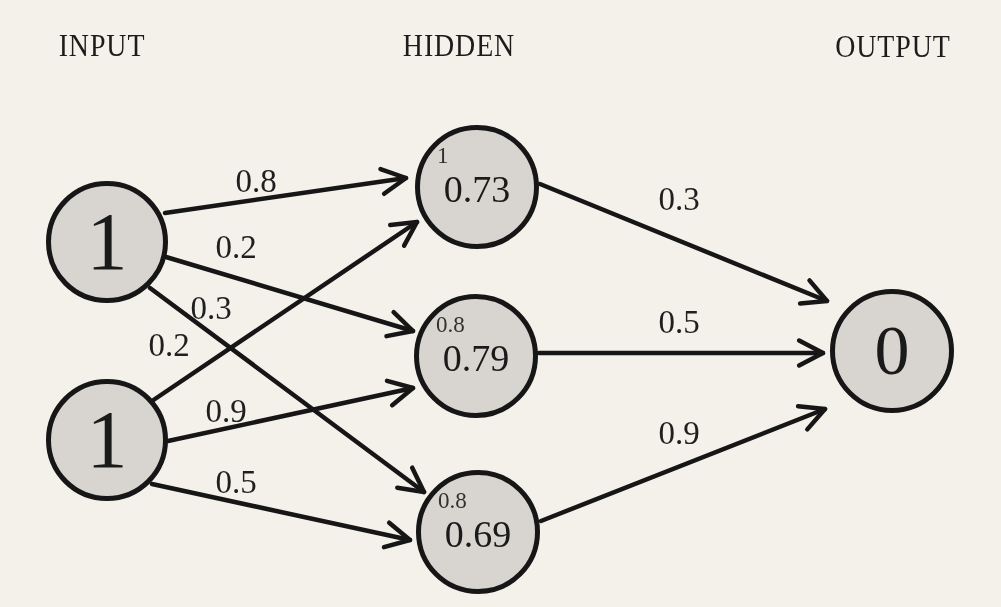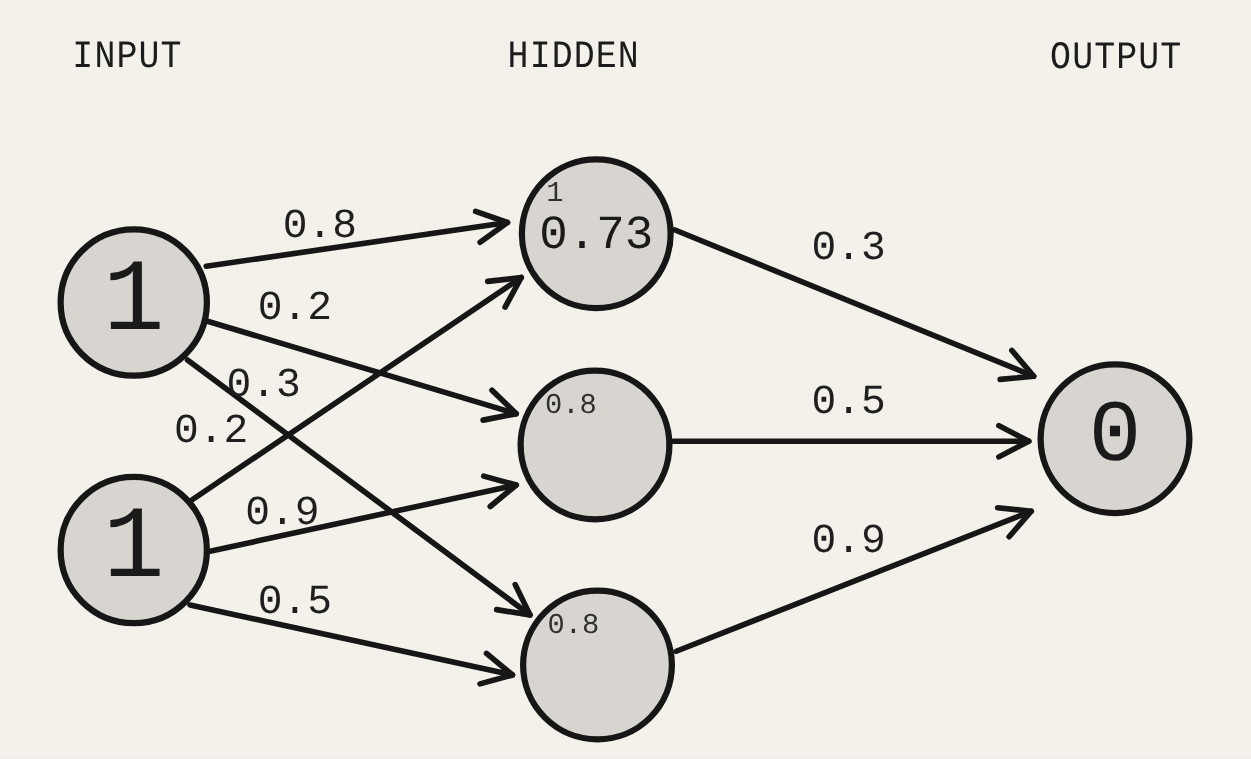--- a/index.html
+++ b/index.html
@@ -1,19 +1,19 @@
 <!DOCTYPE html>
 <html style="--bg: #f4f1ea; --node-fill: #d8d5d1; --stroke: #161616; --text: #1c1c1c;"><head>
 <meta charset="utf-8">
 <style>
   html,body{margin:0;padding:0;background:#e8e8e8;}
   .canvas{
     position:relative;width:1001px;height:607px;overflow:hidden;
     background:var(--bg,#f4f1ea);
-    font-family:Liberation Mono, monospace;
+    font-family:Liberation Serif, serif;
     color:var(--text,#1c1c1c);
   }
   svg.edge-layer{position:absolute;left:0;top:0;width:1001px;height:607px;}
   .edge{stroke:var(--stroke,#161616);stroke-width:4.5;stroke-linecap:round;fill:none;}
   .arrowhead{stroke:var(--stroke,#161616);stroke-width:4.5;stroke-linecap:round;stroke-linejoin:round;fill:none;}
   .layer-label{
     position:absolute;transform:translate(-50%,-50%) scaleX(.9);
     font-size:31px;letter-spacing:1px;color:var(--text,#1c1c1c);white-space:nowrap;
   }
   .node{
@@ -72,23 +72,25 @@
   <div class="node io" style="left:46px;top:379px">
     <span class="input-value">1</span>
   </div>
 
   <div class="node hidden" style="left:415px;top:125px">
     <span class="pre-value">1</span>
     <span class="act-value">0.73</span>
   </div>
   <div class="node hidden" style="left:414px;top:294px">
     <span class="pre-value">0.8</span>
+    <span class="act-value">0.79</span>
   </div>
   <div class="node hidden" style="left:416px;top:470px">
     <span class="pre-value">0.8</span>
+    <span class="act-value">0.69</span>
   </div>
 
   <div class="node out" style="left:830px;top:289px">
     <span class="output-value">0</span>
   </div>
 
   <div class="edge-label" style="left:256px;top:181px">0.8</div>
   <div class="edge-label" style="left:236px;top:247px">0.2</div>
   <div class="edge-label" style="left:211px;top:308px">0.3</div>
   <div class="edge-label" style="left:169px;top:345px">0.2</div>

